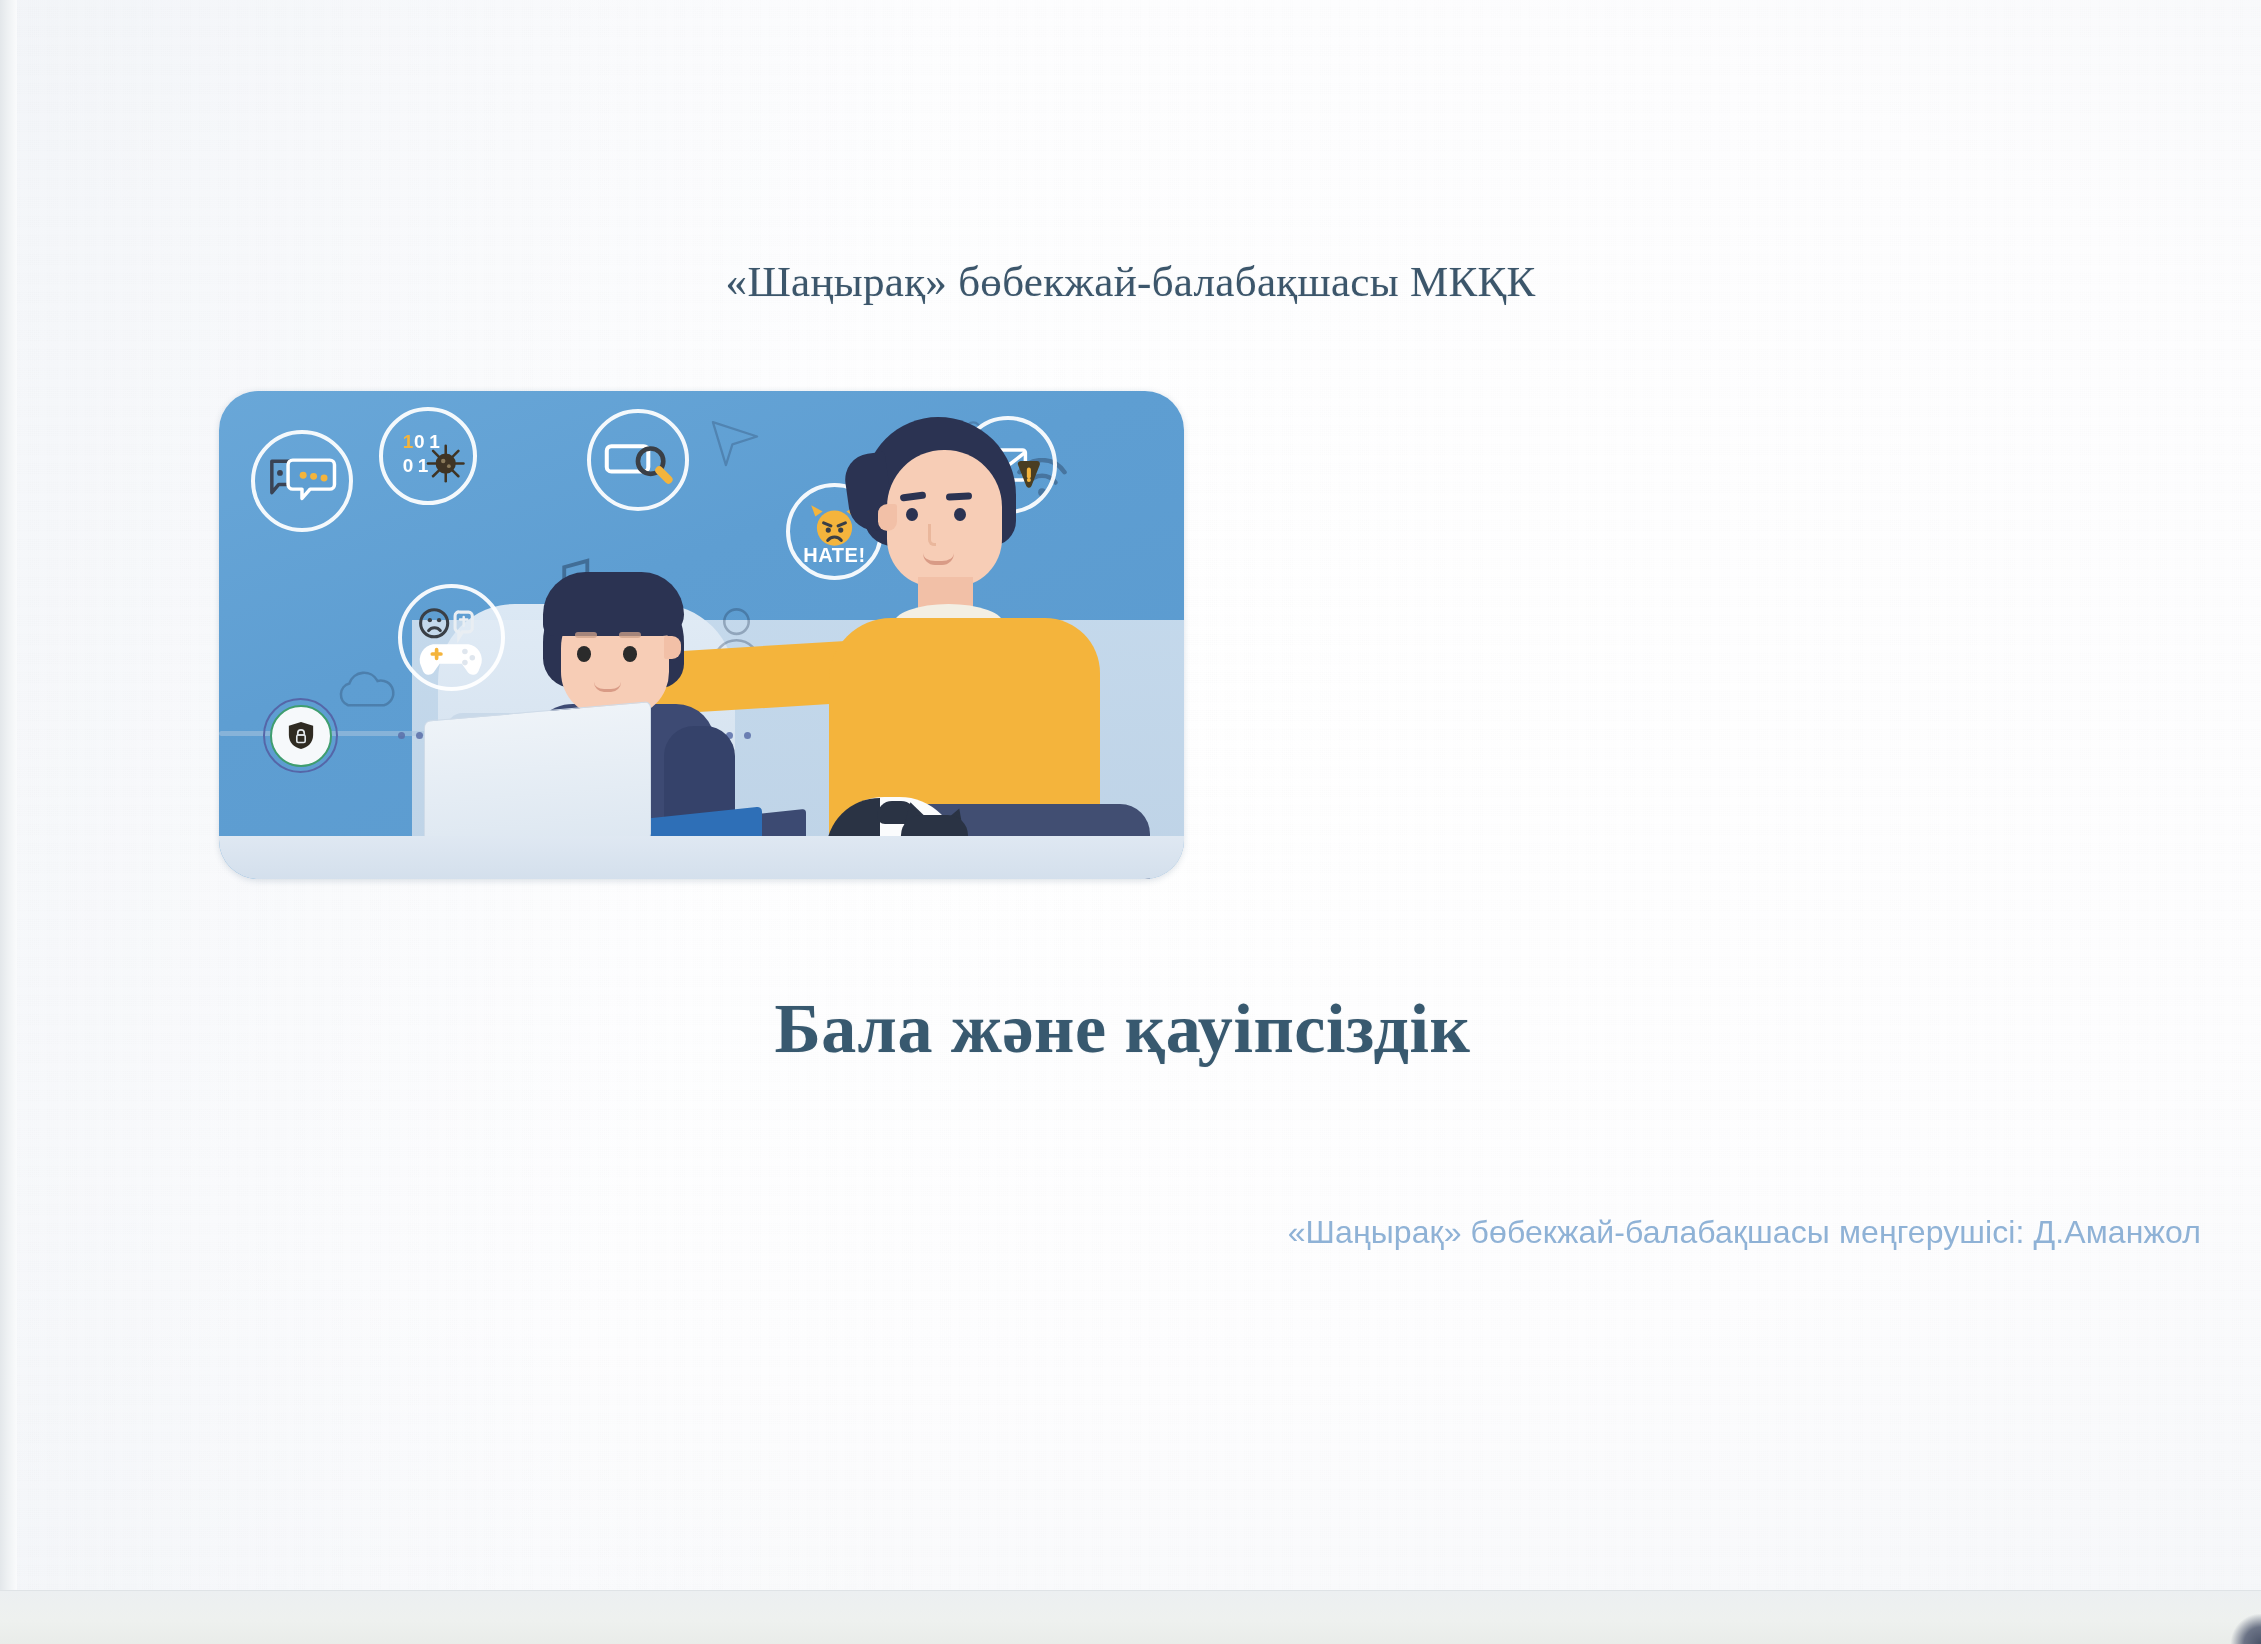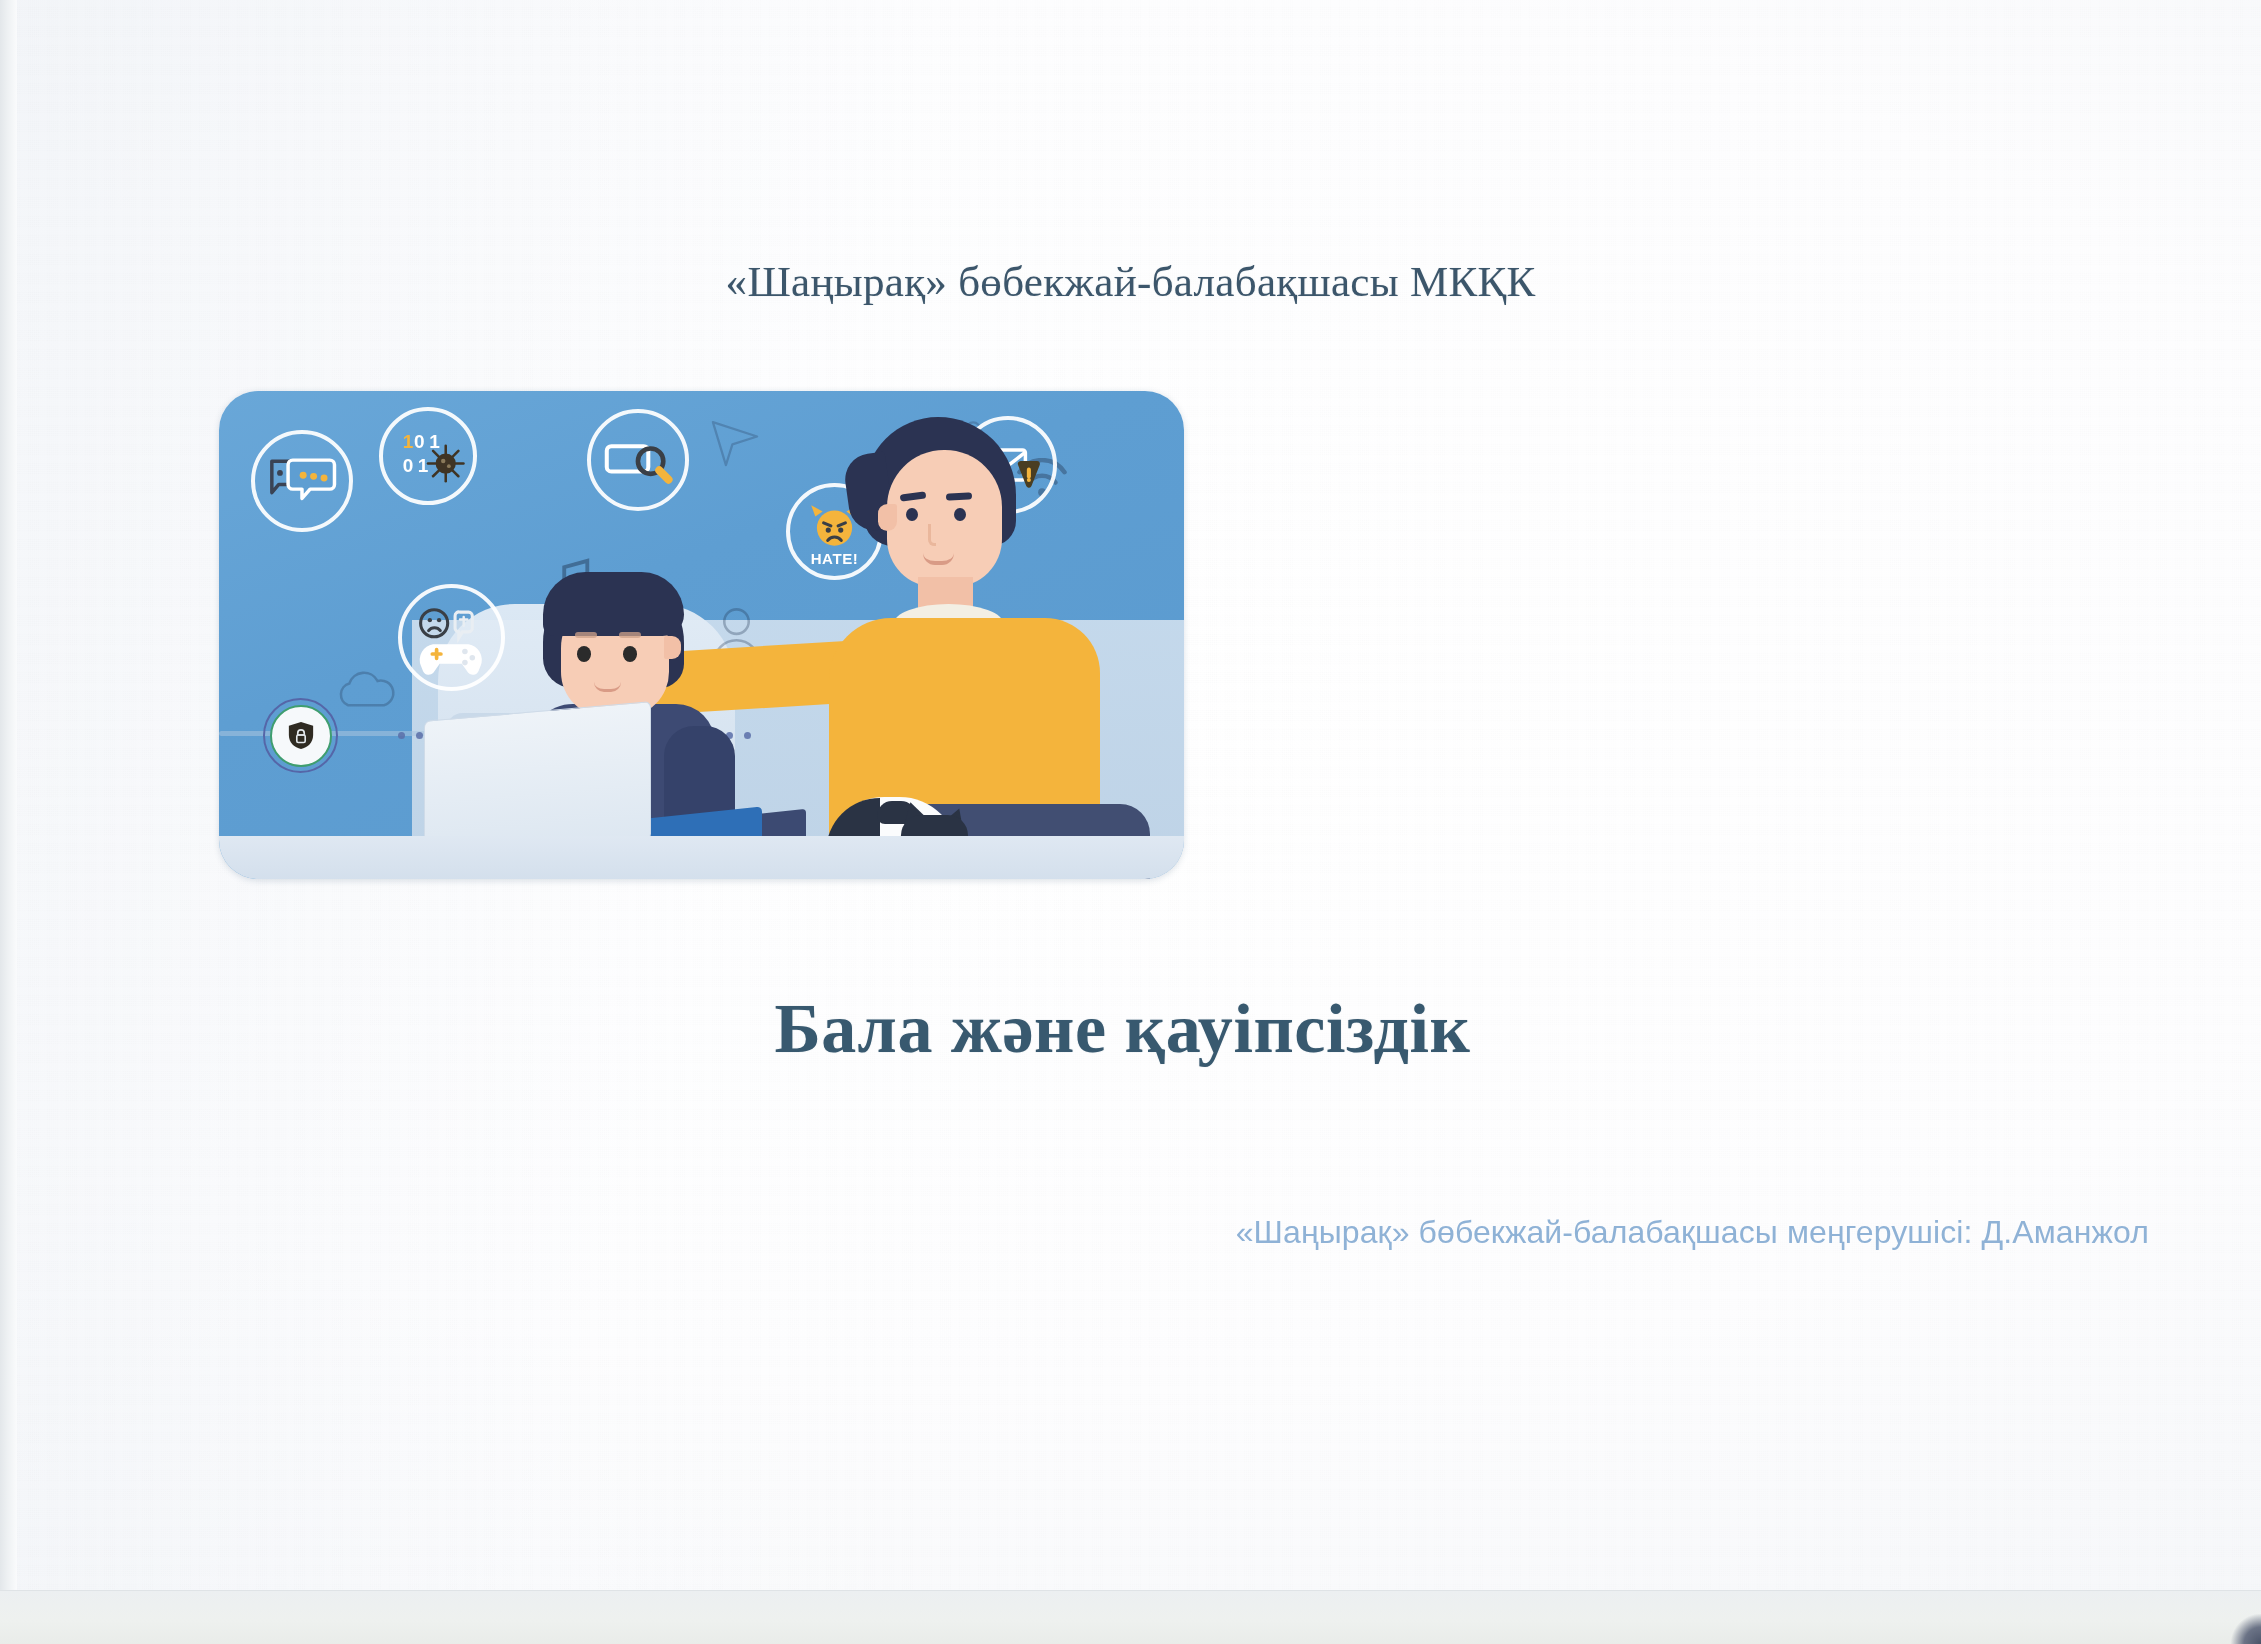--- a/index.html
+++ b/index.html
@@ -83,21 +83,21 @@
     letter-spacing: 0.6px;
     color: #38596f;
     text-shadow: 0 0 1.3px rgba(56,89,111,0.2);
     margin-top: 40px;
   }
 
   .footer-line {
     position: absolute;
     left: 0; right: 0;
     top: 1214px;
-    padding-right: 112px;
+    padding-right: 60px;
     text-align: right;
     font-family: "Liberation Sans", sans-serif;
     font-weight: 400;
     font-size: 32px;
     letter-spacing: 0.1px;
     color: #8fb2d6;
   }
 
   
   .illus {
@@ -178,21 +178,21 @@
   
   .ghost { position: absolute; opacity: .33; }
 
   
   .hate-text {
     position: absolute;
     bottom: 9px;
     left: 0; right: 0;
     text-align: center;
     color: #ffffff;
-    font-size: 15px;
+    font-size: 20px;
     font-weight: 700;
     letter-spacing: 0.6px;
     font-family: "Liberation Sans", sans-serif;
   }
 
   
   .shield-badge {
     position: absolute;
     left: 44px; top: 307px;
     width: 75px; height: 75px;

